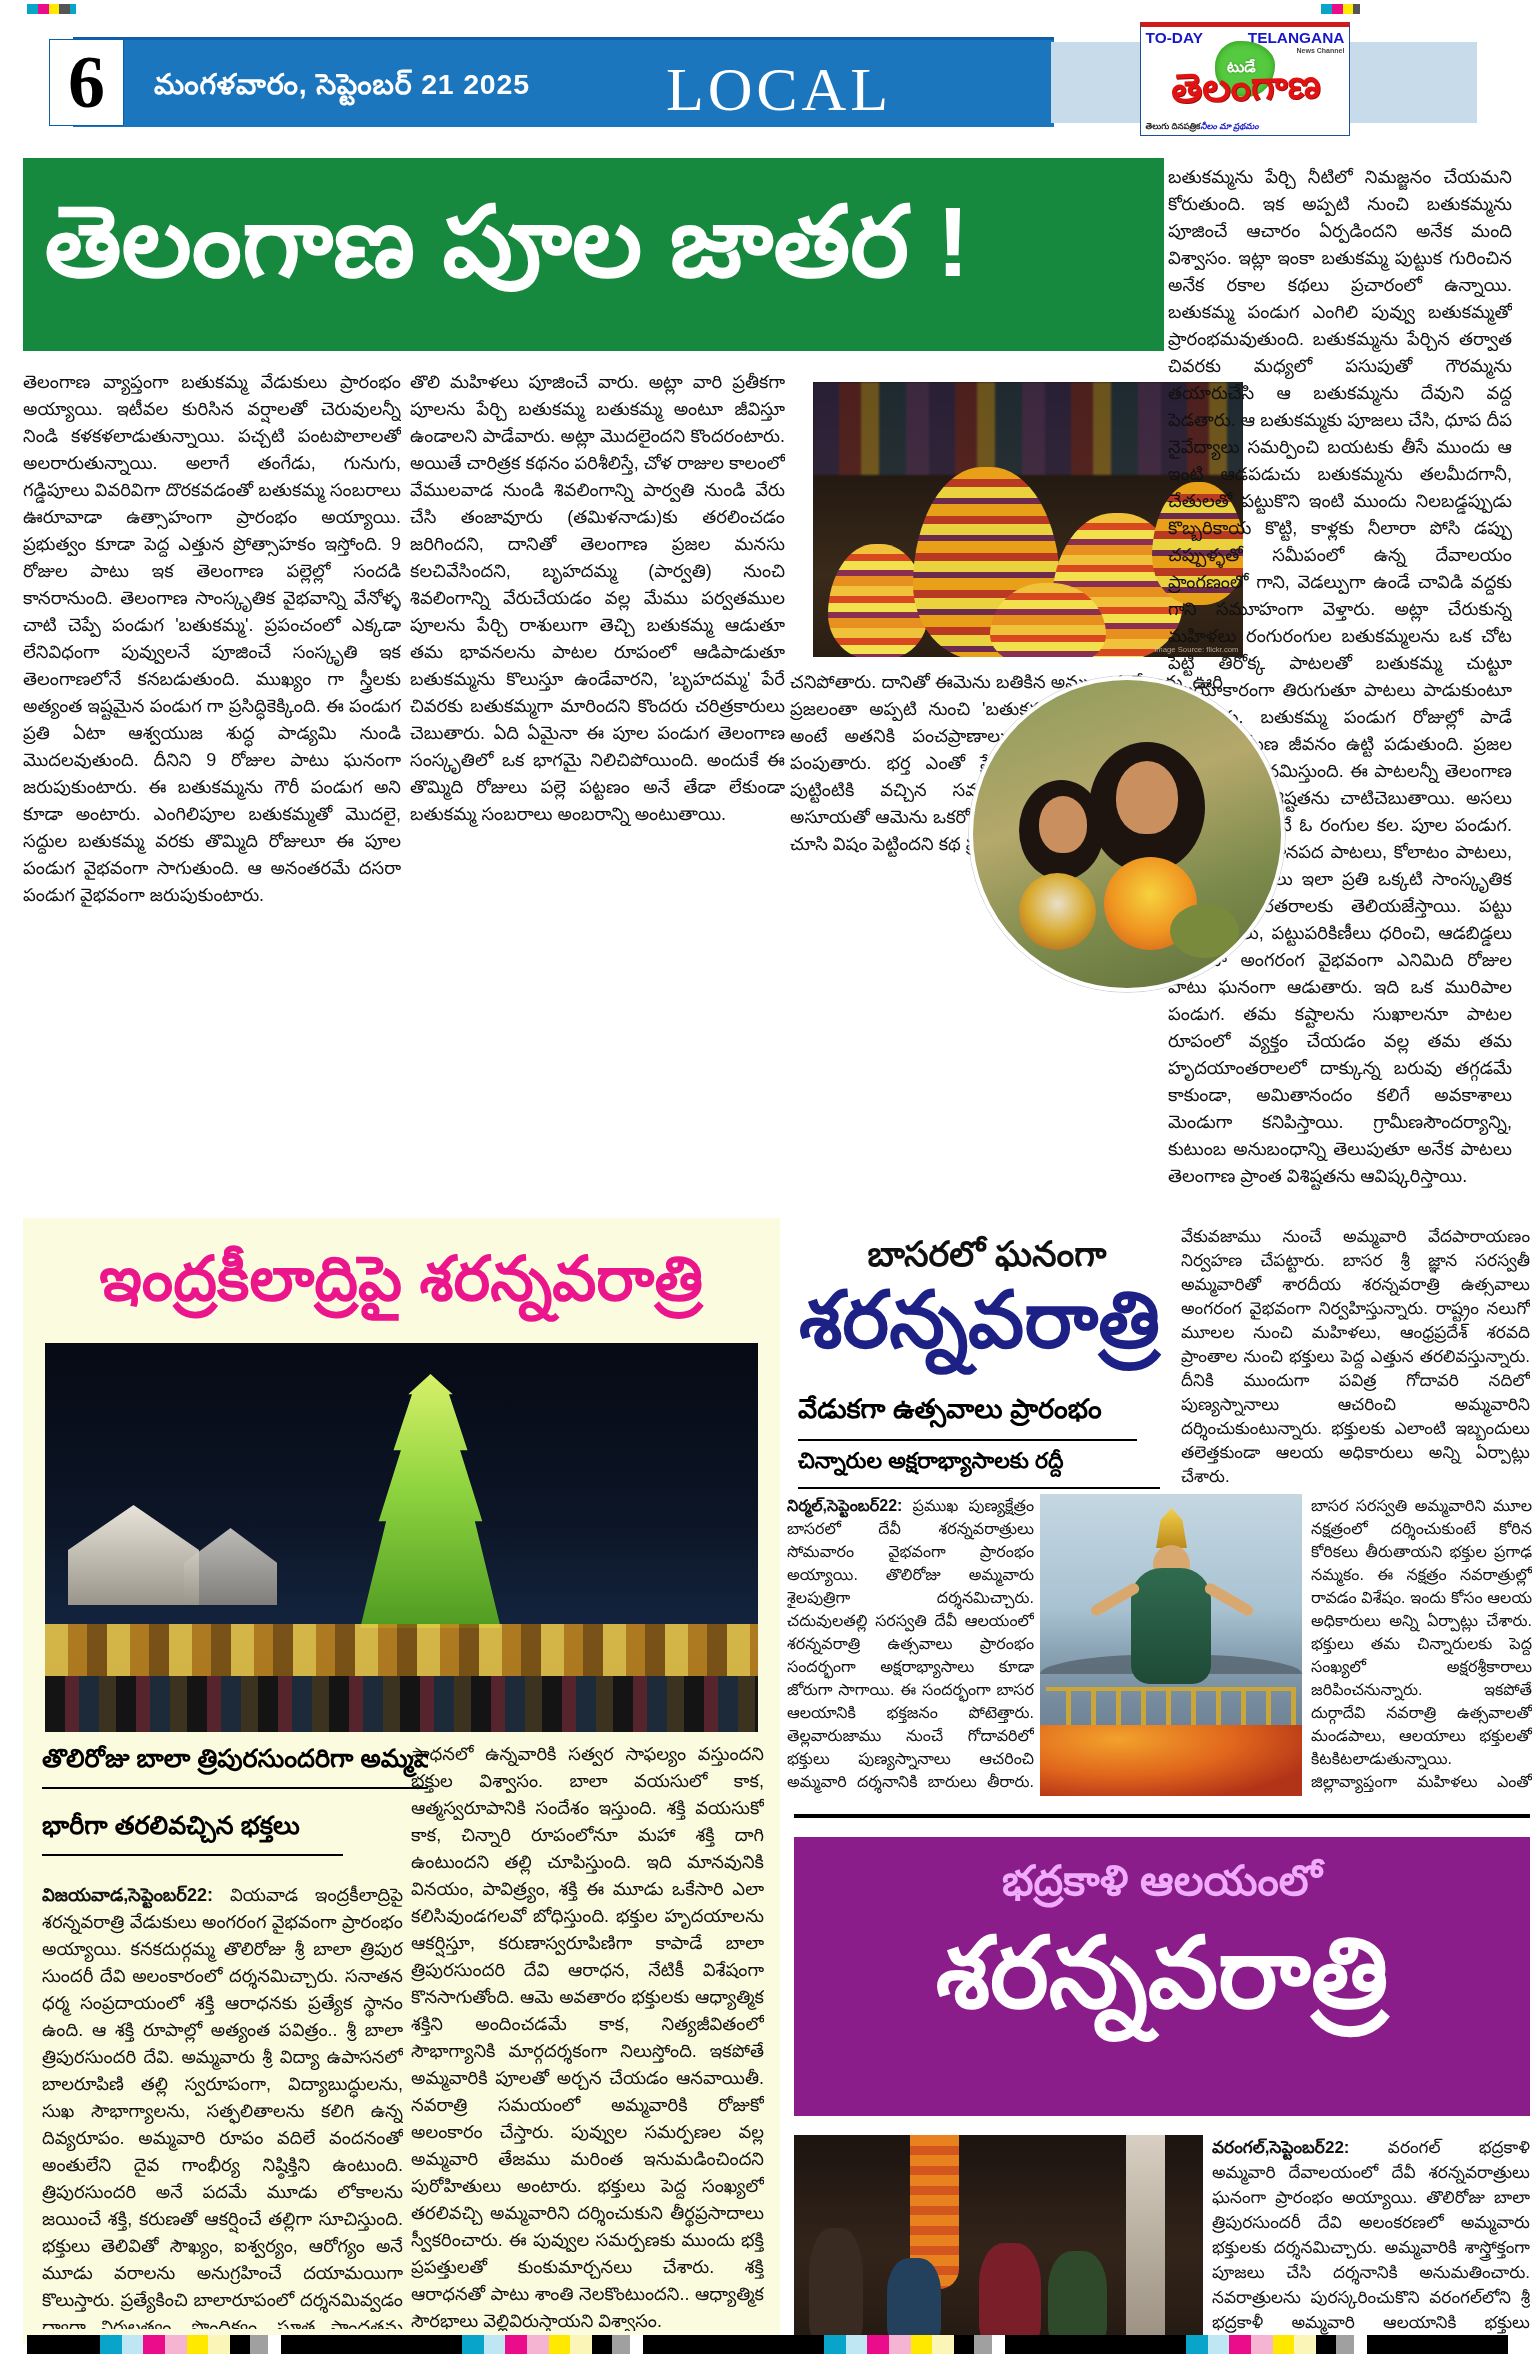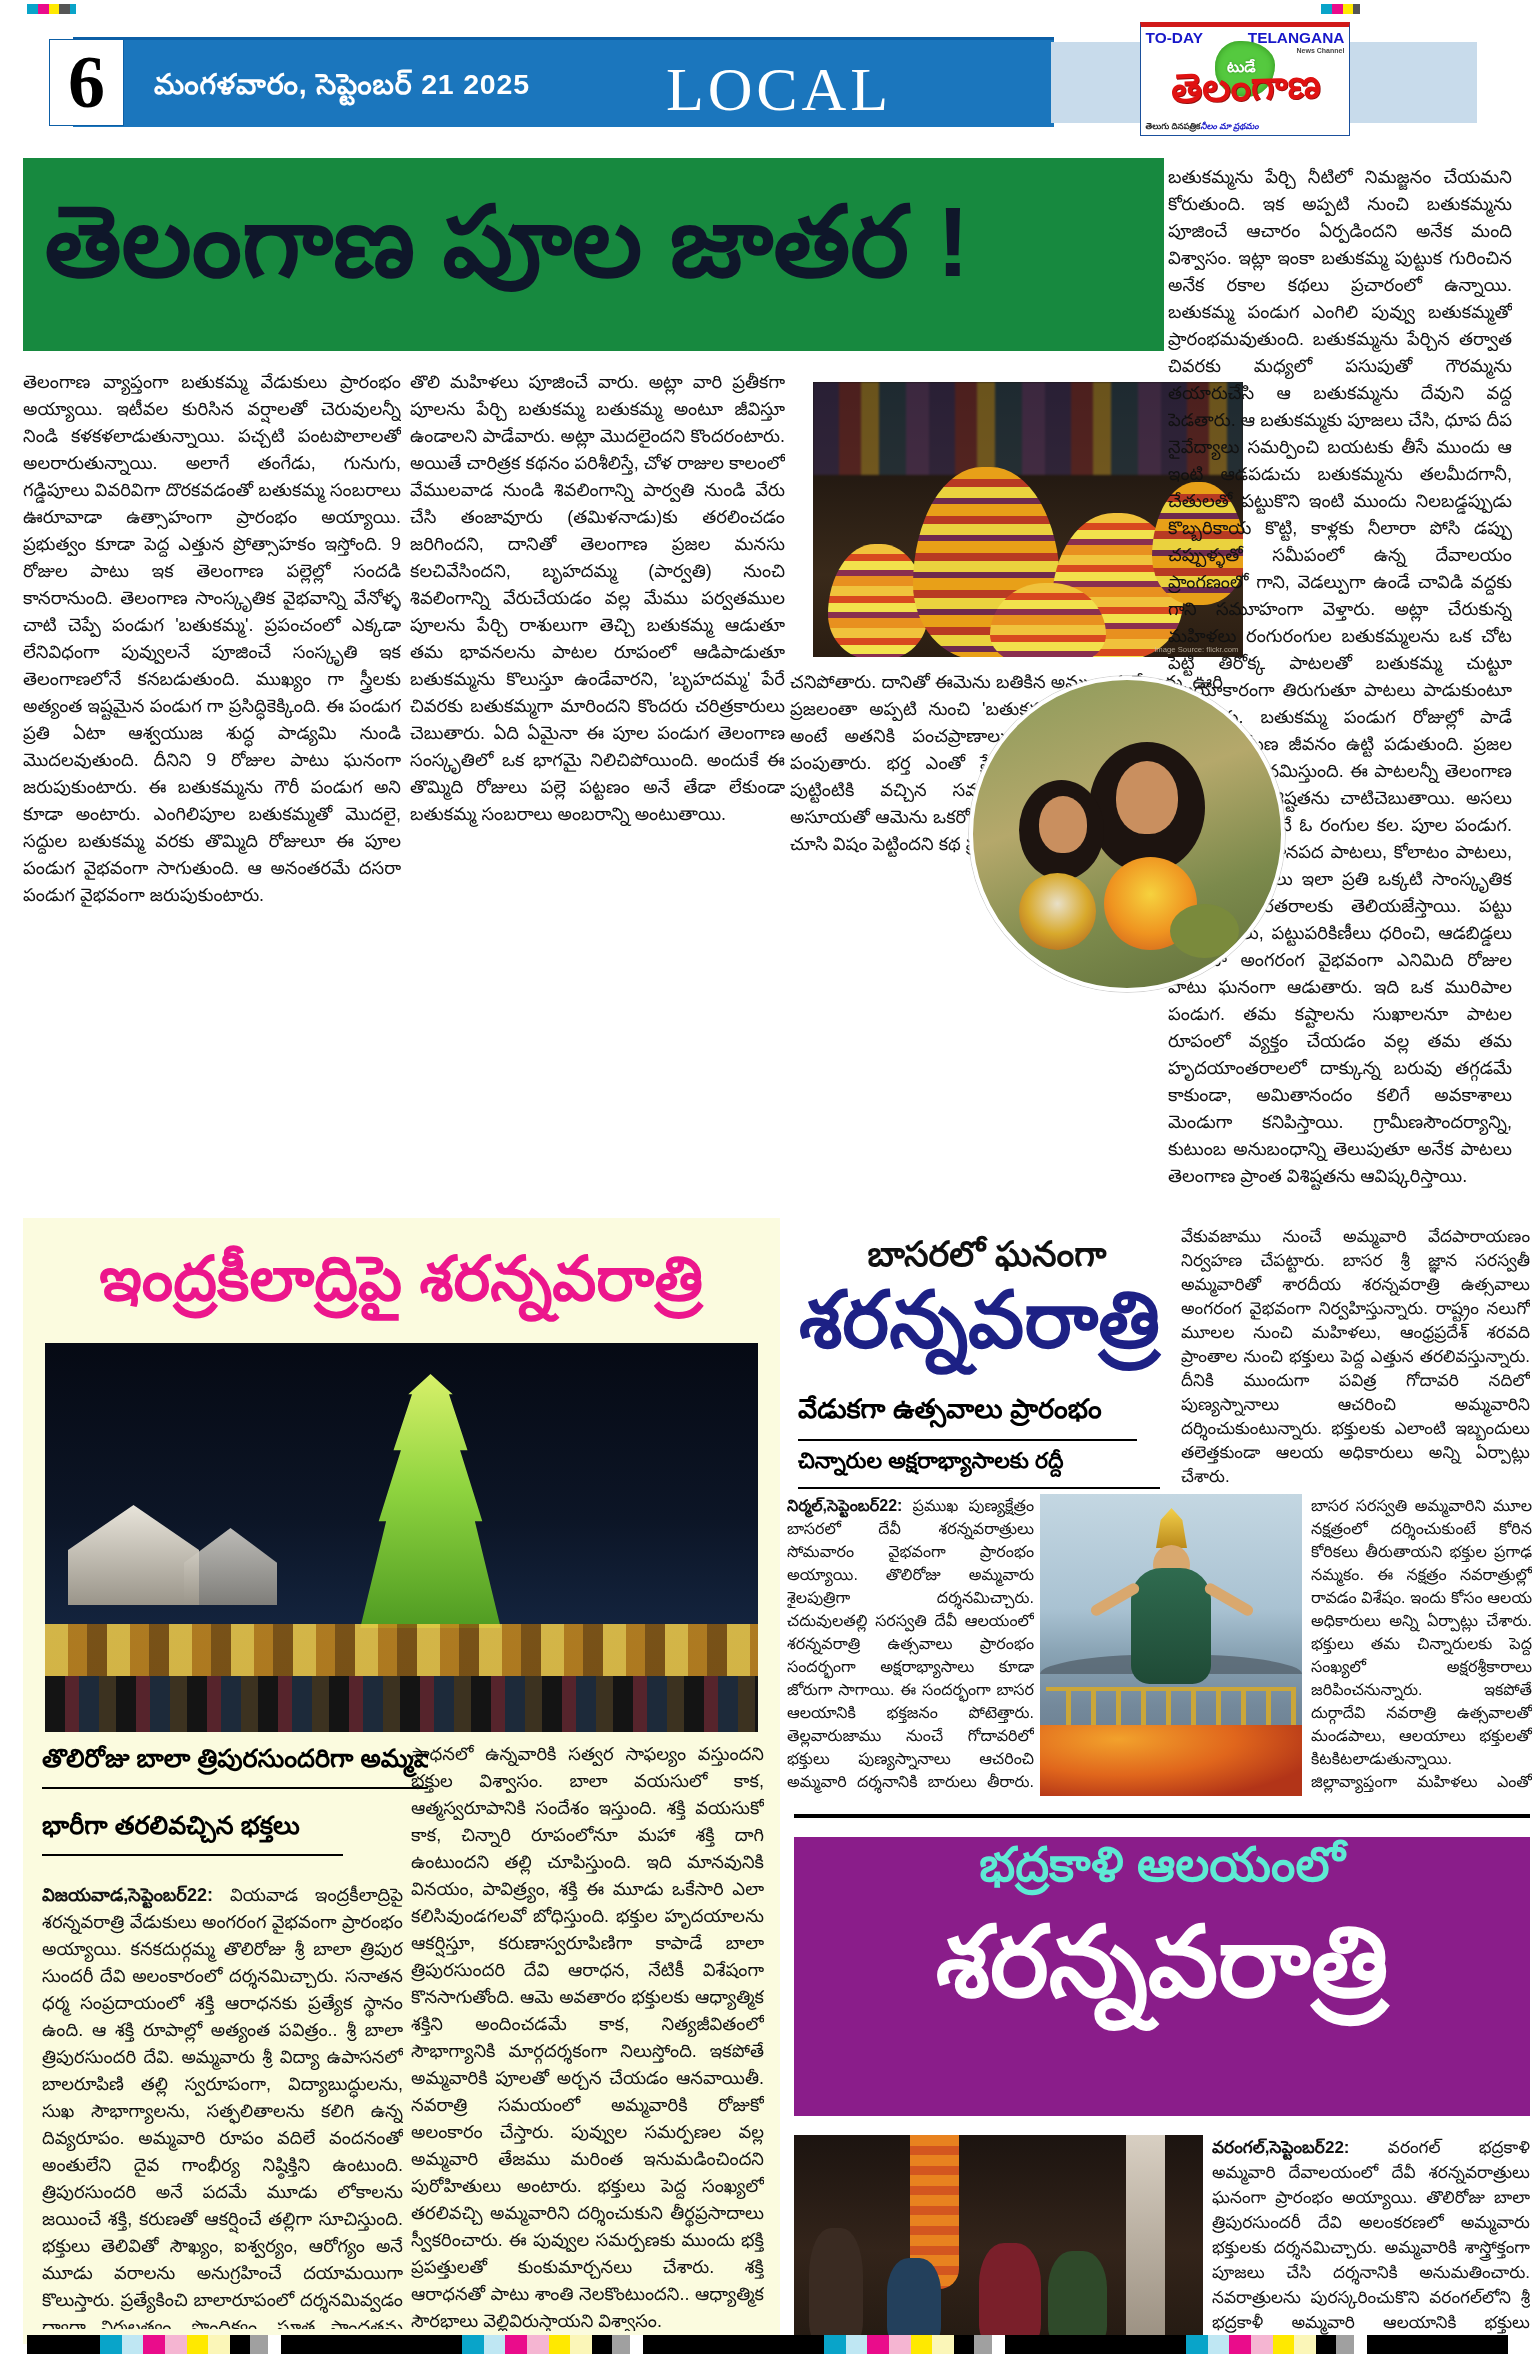--- a/index.html
+++ b/index.html
@@ -38,21 +38,21 @@
   .logo-chip { position:absolute; left:86px; top:31px; color:#fff; font-weight:bold; font-size:15.4px; text-shadow:0 0 2.3px #2f8f1d;text-align:center; }
   .logo-script { position:absolute; left:7.7px; top:37px; width:194px; text-align:center; color:#e01212;
       font-size:40px; font-weight:bold; transform:rotate(-2deg); text-shadow:0.8px 0.8px 0 #8f0d0d; }
   .logo-row2 { position:absolute; left:0; bottom:1.5px; width:100%; display:flex; justify-content:flex-start; padding:0 4.6px; }
   .logo-bl { font-size:8.5px; color:#222; font-weight:bold; }
   .logo-br { font-size:8.5px; color:#1717c9; font-weight:bold;font-style:italic; }
 
   
   .lead-banner { left:23px; top:158px; width:1141px; height:193px; background:#17893f;
       display:flex; align-items:center; overflow:hidden; }
-  .lead-banner span { color:#0f172a; font-weight:bold; font-size:99px; padding-left:21.6px; white-space:nowrap; }
+  .lead-banner span { color:#ffffff; font-weight:bold; font-size:99px; padding-left:21.6px; white-space:nowrap; }
   .bodytext { font-size:18px; line-height:27px; text-align:justify; overflow:hidden; }
   .lead-col1 { left:23px;  top:369px; width:378px; height:834px; }
   .lead-col2 { left:410px; top:369px; width:375px; height:834px; }
   .lead-col3 { left:790px; top:669px; width:433px; height:534px; }
   .lead-col4 { left:1168px; top:164px; width:344px; height:1039px; }
 
   
   .photo1 { left:813px; top:382px; width:430px; height:275px; overflow:hidden;
       background:linear-gradient(180deg,#14100c 0%,#241a12 35%,#3a2a1a 70%,#2a1d12 100%); }
   .crowd-band { position:absolute; top:0; left:0; width:100%; height:93px;
@@ -110,21 +110,21 @@
   .statue-crown { position:absolute; left:116px; top:14px; width:31px; height:40px; background:linear-gradient(180deg,#f2cf4a,#bb8a1c); clip-path:polygon(50% 0,85% 30%,100% 100%,0 100%,15% 30%); }
   .statue-arm { position:absolute; width:54px; height:10.8px; background:#d9a86e; border-radius:6.2px; }
   .statue-drape { position:absolute; left:0; bottom:0; width:100%; height:71px;
       background:radial-gradient(ellipse at 30% 20%,#f2a22c 0%,#e0661c 45%,#b23418 80%); }
   .statue-rail { position:absolute; left:6.2px; top:193px; width:250px; height:45px;
       background:repeating-linear-gradient(90deg,transparent 0 20px,#caa63a 20px 25px); border-top:4.6px solid #caa63a; }
 
   
   .divider { left:794px; top:1814px; width:736px; height:3.9px; background:#000; }
   .purple-box { left:794px; top:1837px; width:736px; height:279px; background:#8a1d8a; text-align:center; overflow:hidden; }
-  .purple-line1 { color:#5eead4; font-weight:bold; font-size:48px; white-space:nowrap; }
+  .purple-line1 { margin-top:20px; color:#f0abfc; font-weight:bold; font-size:42px; white-space:nowrap; }
   .purple-line2 { color:#fff; font-weight:bold; font-size:99px; line-height:116px; white-space:nowrap; }
   .wg-photo { left:794px; top:2135px; width:409px; height:210px; overflow:hidden;
       background:linear-gradient(180deg,#1c1410 0%,#33241a 55%,#241a12 100%); }
   .garland { position:absolute; left:116px; top:0; width:49px; height:154px;
       background:repeating-linear-gradient(180deg,#e8821f 0 10.8px,#d3561f 10.8px 20px); border-radius:0 0 20px 20px; }
   .pillar { position:absolute; background:linear-gradient(180deg,#d8cfc2,#9a8f80); }
   .person { position:absolute; border-radius:40% 40% 20% 20%; }
   .wg-text { left:1212px; top:2135px; width:318px; height:210px; font-size:17px; line-height:25px; }
 
   b,span,div { -webkit-font-smoothing:antialiased; }

